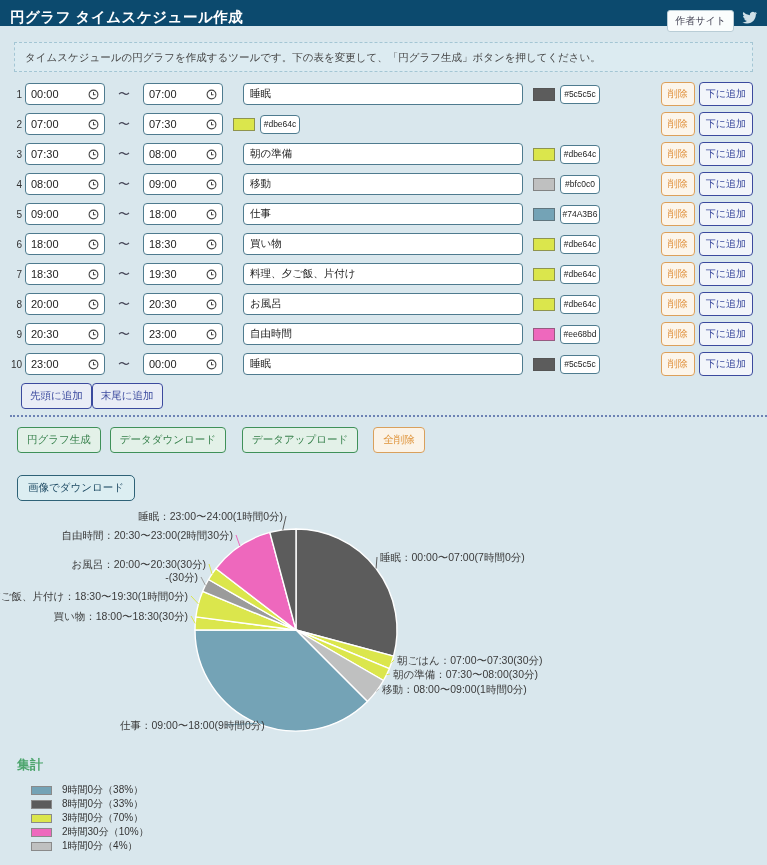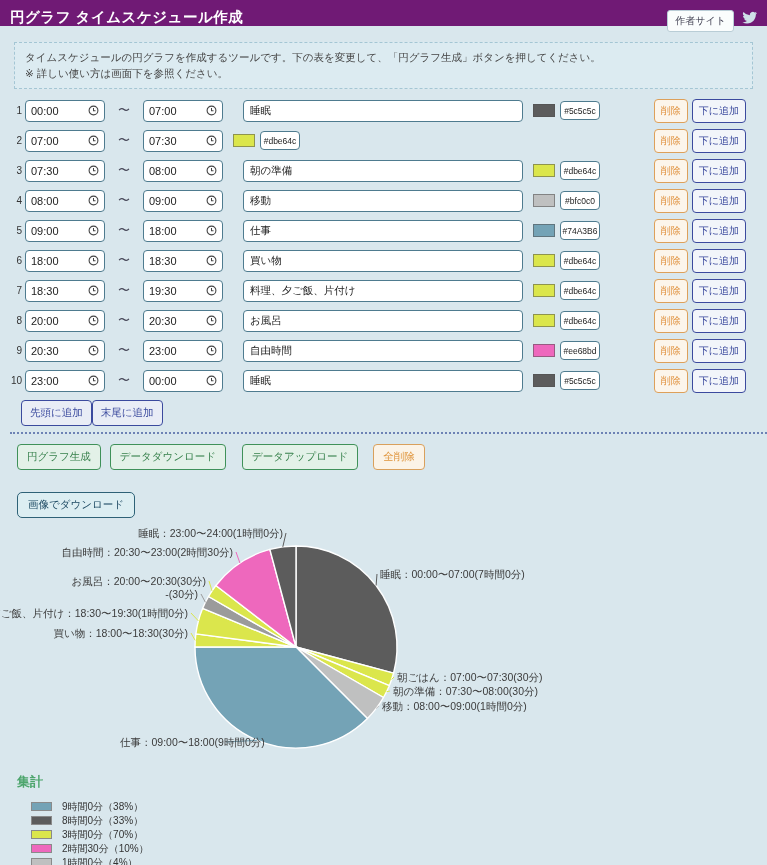--- a/index.html
+++ b/index.html
@@ -3,21 +3,21 @@
 <meta charset="utf-8">
 <style>
   * { margin:0; padding:0; box-sizing:border-box; }
   html,body { width:767px; height:865px; }
   body {
     font-family:"Liberation Sans","DejaVu Sans",sans-serif;
     background:#d9e7ed; color:#333; overflow:hidden; position:relative;
   }
   
   .header {
-    height:26px; background:#701a75; display:flex; align-items:center;
+    height:26px; background:#0c4a6e; display:flex; align-items:center;
     padding:8px 8px 0 10px;
   }
   .header h1 { font-size:14.5px; font-weight:bold; color:#fff; letter-spacing:.5px; flex:1; }
   .author-btn {
     background:#fafdfd; border:1px solid #b9cdd6; border-radius:3px;
     font-size:10px; color:#445; padding:3px 7px; cursor:pointer; font-family:inherit;margin-top:8px;
   }
   .tw-icon { width:15px; height:15px; margin-left:8px; margin-right:2px; }
   
   .notice {
@@ -38,21 +38,21 @@
     width:280px; height:22px; background:#fff; border:1px solid #4e7b8f; border-radius:4px;
     display:flex; align-items:center; padding:0 6px; font-size:10.5px; color:#222;
     margin-left:20px; flex:none; white-space:nowrap; overflow:hidden;
   }
   .swatch { width:22px; height:13px; margin-left:10px; border:1px solid rgba(80,80,80,.55); flex:none; }
   .hexfield {
     width:40px; height:19px; background:#fff; border:1px solid #4e7b8f; border-radius:4px;
     display:flex; align-items:center; justify-content:center; font-size:8.5px; color:#222;
     margin-left:5px; flex:none;
   }
-  .row-btns { margin-left:auto; display:flex; gap:4px; margin-right:7px; }
+  .row-btns { margin-left:auto; display:flex; gap:4px; }
   .btn { font-family:inherit; cursor:pointer; border-radius:4px; white-space:nowrap; }
   .btn-del { font-size:10px; color:#e0913d; border:1px solid #dda05a; background:#fcf5eb; padding:4px 6px; }
   .btn-add { font-size:10px; color:#3b4a9e; border:1px solid #3b4a9e; background:#f2f5fa; padding:4px 6px; }
   
   .addrow { margin:7px 0 0 21px; display:flex; gap:0; }
   .btn-navy { font-size:10.5px; color:#3b4a9e; border:1px solid #3b4a9e; background:#e9edf6; padding:5px 8px; border-radius:4px; }
   .divider { border:none; border-top:2px dotted #6d82b4; margin:6px 0 0 10px; }
   
   .actions { margin:10px 0 16px 17px; display:flex; gap:9px; }
   .btn-green { font-size:10.5px; color:#37814c; border:1px solid #3f9159; background:#e3f1e8; padding:5px 9px; border-radius:4px; }
@@ -76,21 +76,20 @@
 <div class="header">
   <h1>円グラフ タイムスケジュール作成</h1>
   <button class="author-btn">作者サイト</button>
   <svg class="tw-icon" viewBox="0 0 24 24">
     <path fill="#cfe0e8" d="M23.9 4.6c-.9.4-1.8.65-2.8.77 1-.6 1.8-1.57 2.16-2.72-.95.56-2 .96-3.13 1.18A4.92 4.92 0 0 0 12.5 8.3 14 14 0 0 1 2.3 3.16a4.93 4.93 0 0 0 1.52 6.57 4.9 4.9 0 0 1-2.23-.62v.06c0 2.39 1.7 4.38 3.95 4.83a4.9 4.9 0 0 1-2.21.08 4.93 4.93 0 0 0 4.6 3.42A9.87 9.87 0 0 1 .6 19.54a13.94 13.94 0 0 0 7.55 2.21c9.05 0 14-7.5 14-14v-.63c.96-.69 1.8-1.56 2.46-2.55l-.71.03z"></path>
   </svg>
 </div>
 
 <div class="notice">
   <div>タイムスケジュールの円グラフを作成するツールです。下の表を変更して、「円グラフ生成」ボタンを押してください。</div>
-  <div>※ 詳しい使い方は画面下を参照ください。</div>
 </div>
 
 <div class="rows" id="rows">
   <div class="row">
     <span class="row-no">1</span>
     <div class="tfield">
       <span class="tval">00:00</span>
       <svg width="11" height="11" viewBox="0 0 12 12">
         <circle cx="6" cy="6" r="4.8" fill="none" stroke="#444" stroke-width="1.2"></circle>
         <path d="M6 3.2v3h2.2" fill="none" stroke="#444" stroke-width="1.1"></path>

